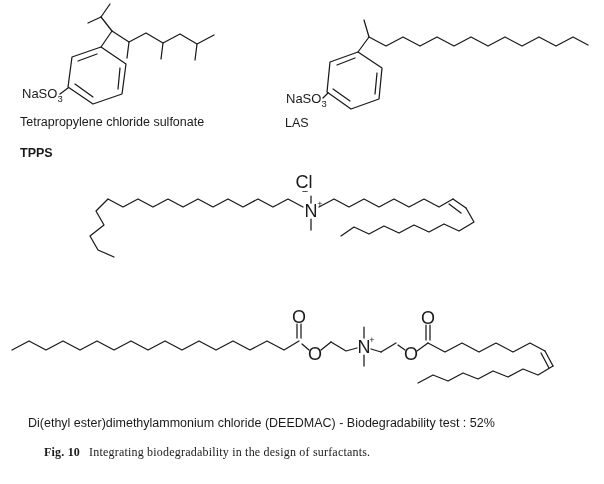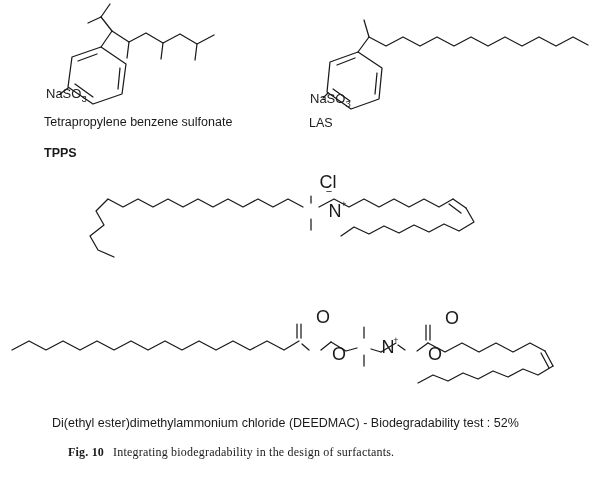--- a/index.html
+++ b/index.html
@@ -1,18 +1,18 @@
 <!DOCTYPE html>
 <html><head>
 <meta charset="utf-8">
 <style>
   html,body{margin:0;padding:0;background:#ffffff;}
   .page{position:relative;width:604px;height:484px;background:#ffffff;
         font-family:"Liberation Sans",sans-serif;color:#1a1a1a;overflow:hidden;}
-  .abs{position:absolute;margin-left:24px;}
+  .abs{position:absolute;}
   svg.skeleton{position:absolute;left:0;top:0;}
   .struct-label{font-size:12.5px;line-height:1.12;}
   .nas{font-size:13px;line-height:1;}
   .nas sub{font-size:9.5px;}
   .atom{font-size:18px;line-height:1;transform:translate(-50%,-50%);}
   .charge{font-size:9px;line-height:1;transform:translate(-50%,-50%);}
   .minus{font-size:11px;line-height:1;transform:translate(-50%,-50%);}
   .fig-caption{font-family:"Liberation Serif",serif;font-size:12px;letter-spacing:.2px;white-space:nowrap;}
   .fig-caption .fig-label{font-weight:700;margin-right:9px;}
 </style>
@@ -74,21 +74,21 @@
       <line x1="426" y1="340" x2="426" y2="325"></line>
       <line x1="430" y1="340" x2="430" y2="325"></line>
       <polyline points="428,343 445,352 462,343 479,352 496,343 513,352 530,343 545,351"></polyline>
       <line x1="545" y1="351" x2="553" y2="366"></line>
       <line x1="541" y1="353" x2="549" y2="368"></line>
       <polyline points="553,366 538,375 523,369 508,377 493,371 478,379 463,373 448,381 433,375 418,383"></polyline>
     </g>
   </svg>
 
   <div class="abs nas" style="left:22px;top:87px;"><span>NaSO</span><sub>3</sub></div>
-  <div class="abs struct-label" style="left:20px;top:115px;">Tetrapropylene benzene sulfonate</div>
+  <div class="abs struct-label" style="left:20px;top:115px;">Tetrapropylene chloride sulfonate</div>
   <div class="abs struct-label" style="left:20px;top:146px;font-weight:bold;">TPPS</div>
 
   <div class="abs nas" style="left:286px;top:92px;"><span>NaSO</span><sub>3</sub></div>
   <div class="abs struct-label" style="left:285px;top:116px;text-align:center;">LAS</div>
 
   <div class="abs atom" style="left:304px;top:182px;">Cl</div>
   <div class="abs minus" style="left:305px;top:191px;">−</div>
   <div class="abs atom" style="left:311px;top:211px;">N</div>
   <div class="abs charge" style="left:320px;top:204px;">+</div>
 

